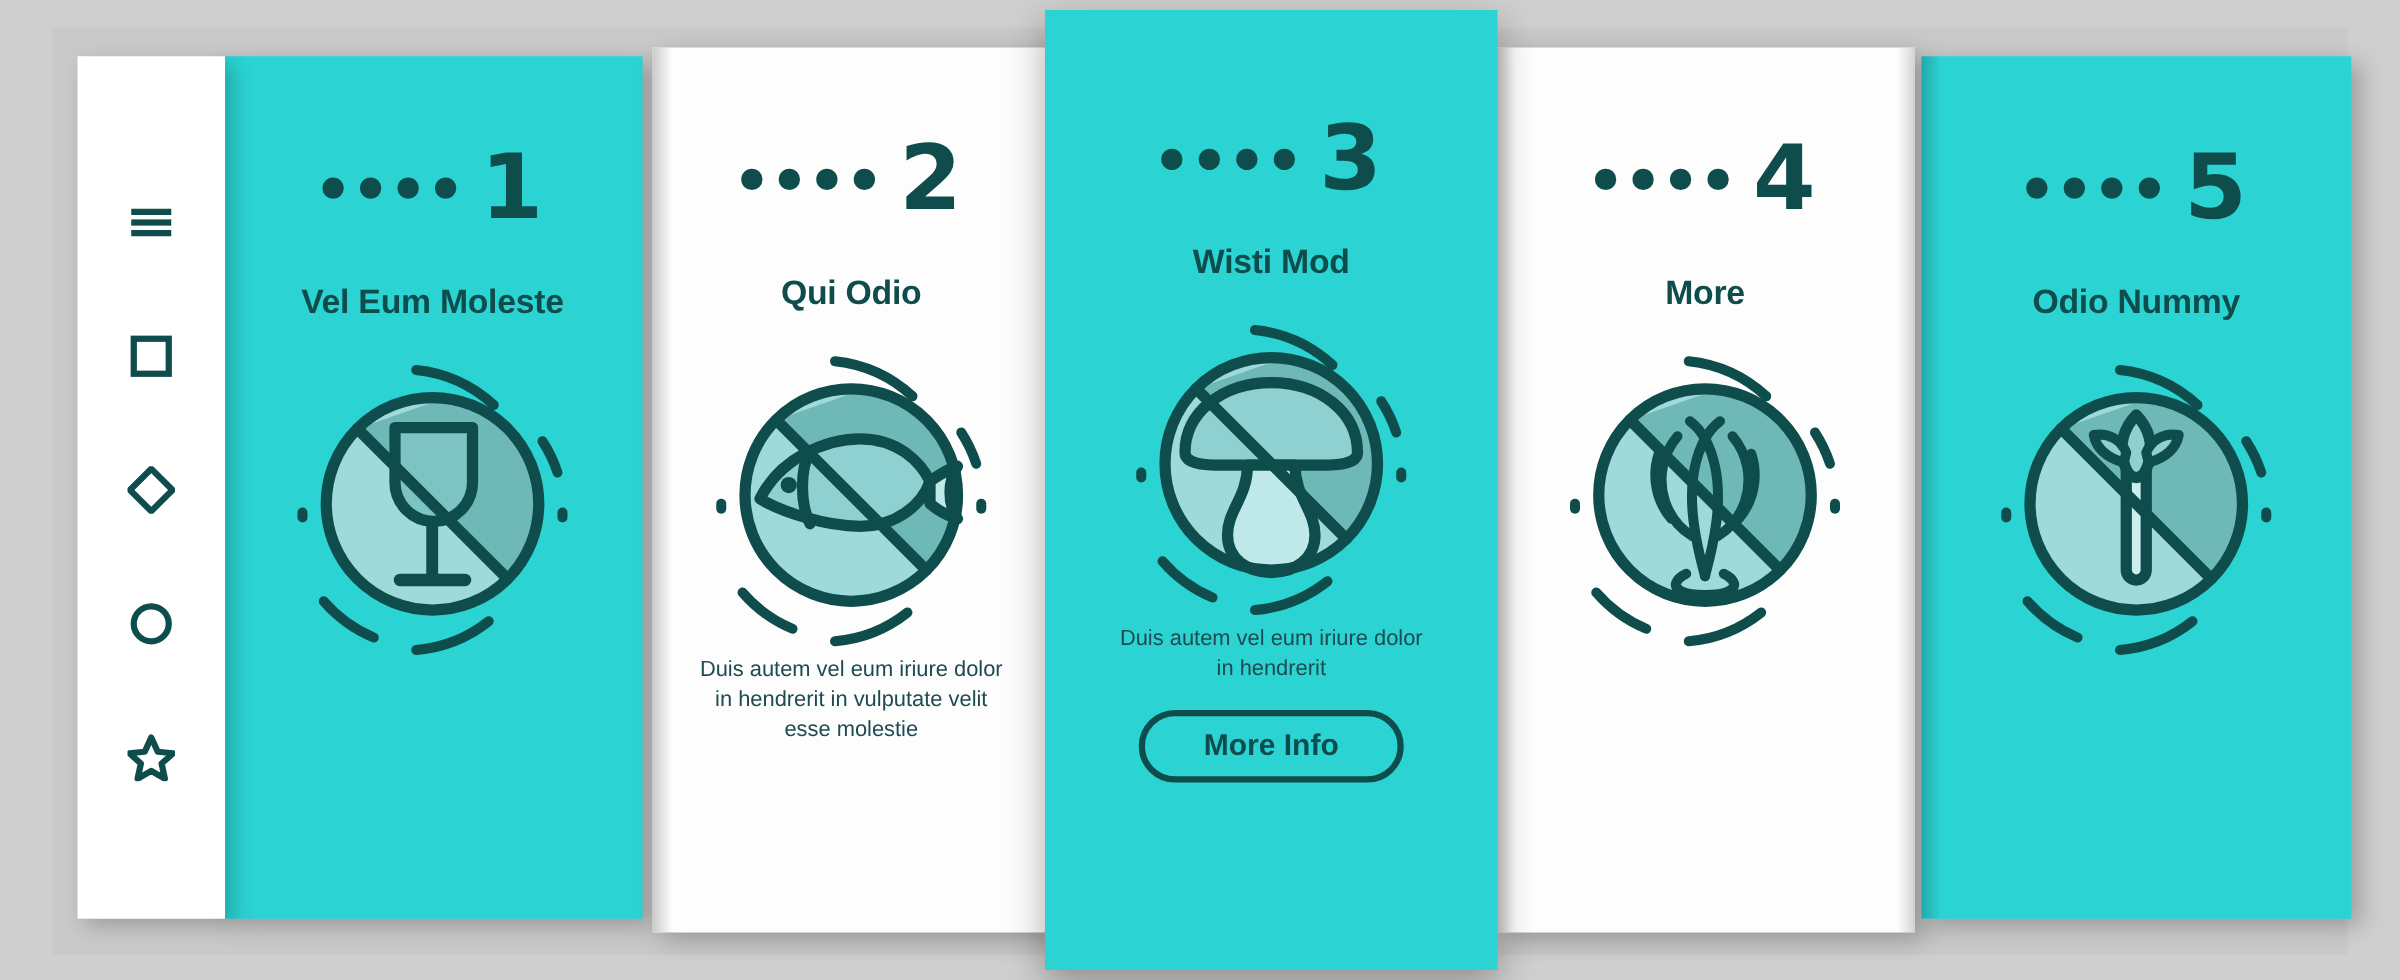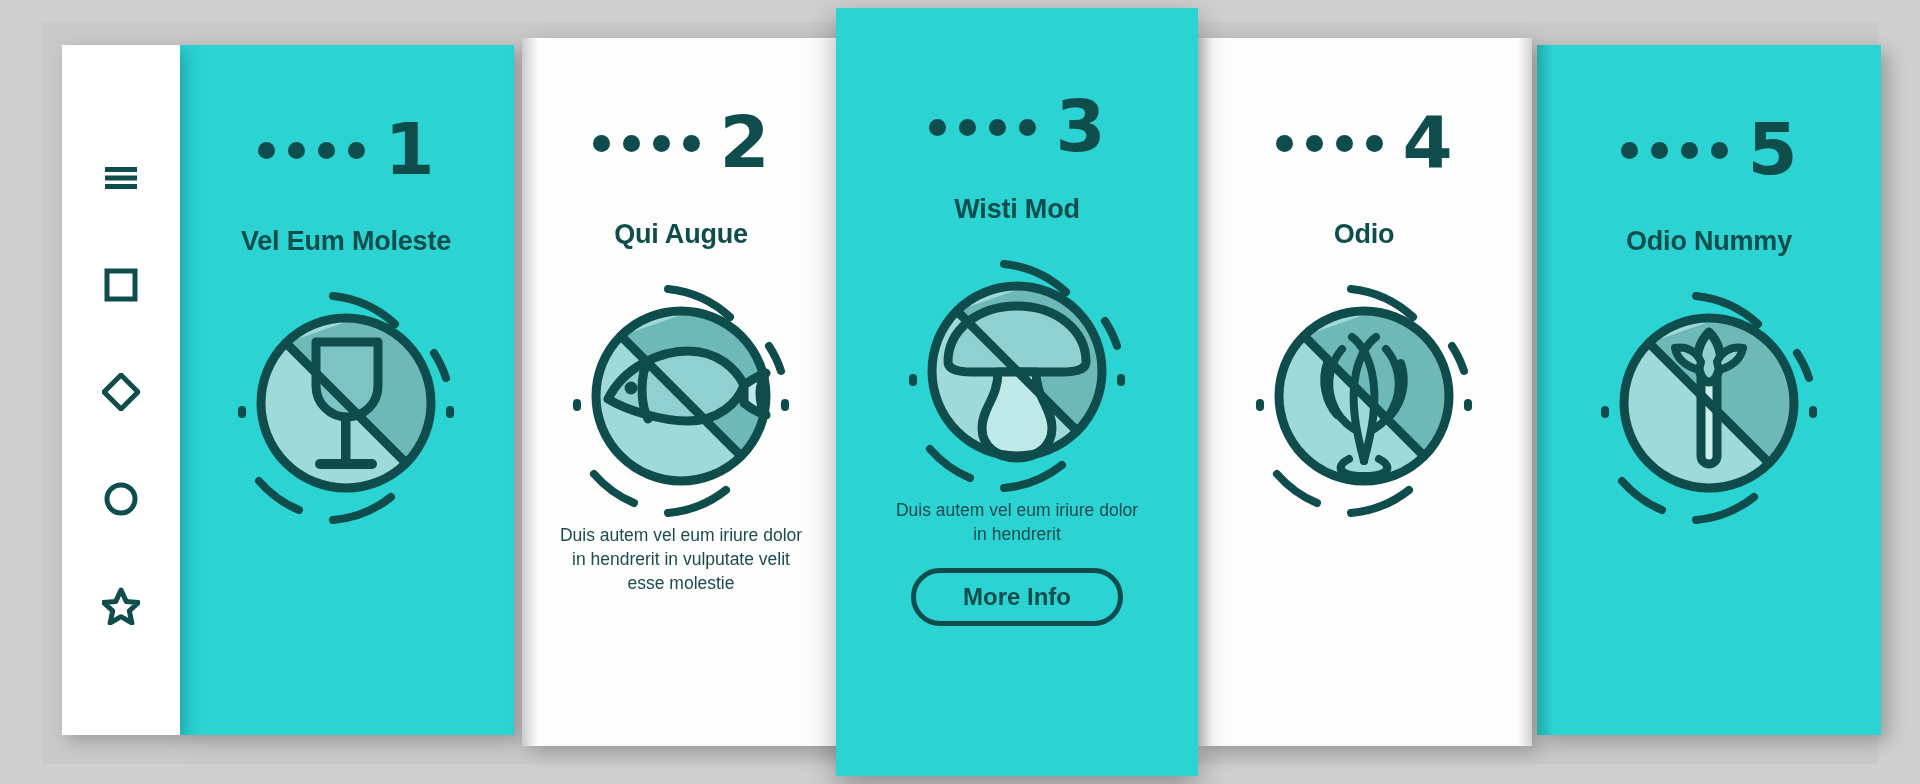--- a/index.html
+++ b/index.html
@@ -287,21 +287,21 @@
 
   <div class="card card-2 white">
     <div class="inner-shade"></div>
     <div class="step-row">
       <span class="dot"></span>
       <span class="dot"></span>
       <span class="dot"></span>
       <span class="dot"></span>
       <span class="step-num">2</span>
     </div>
-    <div class="card-title">Qui Augue</div>
+    <div class="card-title">Qui Odio</div>
     <div class="icon-wrap">
       <svg width="250" height="250" viewBox="0 0 250 250">
         <defs>
           <clipPath id="clipB">
               <circle cx="125" cy="125" r="85"></circle>
             </clipPath>
         </defs>
         <circle cx="125" cy="125" r="85" fill="#9fd9d9"></circle>
         <g clip-path="url(#clipB)">
           <polygon points="65,65 250,250 250,0" fill="#6fb8b8"></polygon>
@@ -371,21 +371,21 @@
   <div class="card card-4 white">
     <div class="inner-shade"></div>
     <div class="inner-shade-r"></div>
     <div class="step-row">
       <span class="dot"></span>
       <span class="dot"></span>
       <span class="dot"></span>
       <span class="dot"></span>
       <span class="step-num">4</span>
     </div>
-    <div class="card-title">Odio</div>
+    <div class="card-title">More</div>
     <div class="icon-wrap">
       <svg width="250" height="250" viewBox="0 0 250 250">
         <defs>
           <clipPath id="clipD">
               <circle cx="125" cy="125" r="85"></circle>
             </clipPath>
         </defs>
         <circle cx="125" cy="125" r="85" fill="#9fd9d9"></circle>
         <g clip-path="url(#clipD)">
           <polygon points="65,65 250,250 250,0" fill="#6fb8b8"></polygon>

